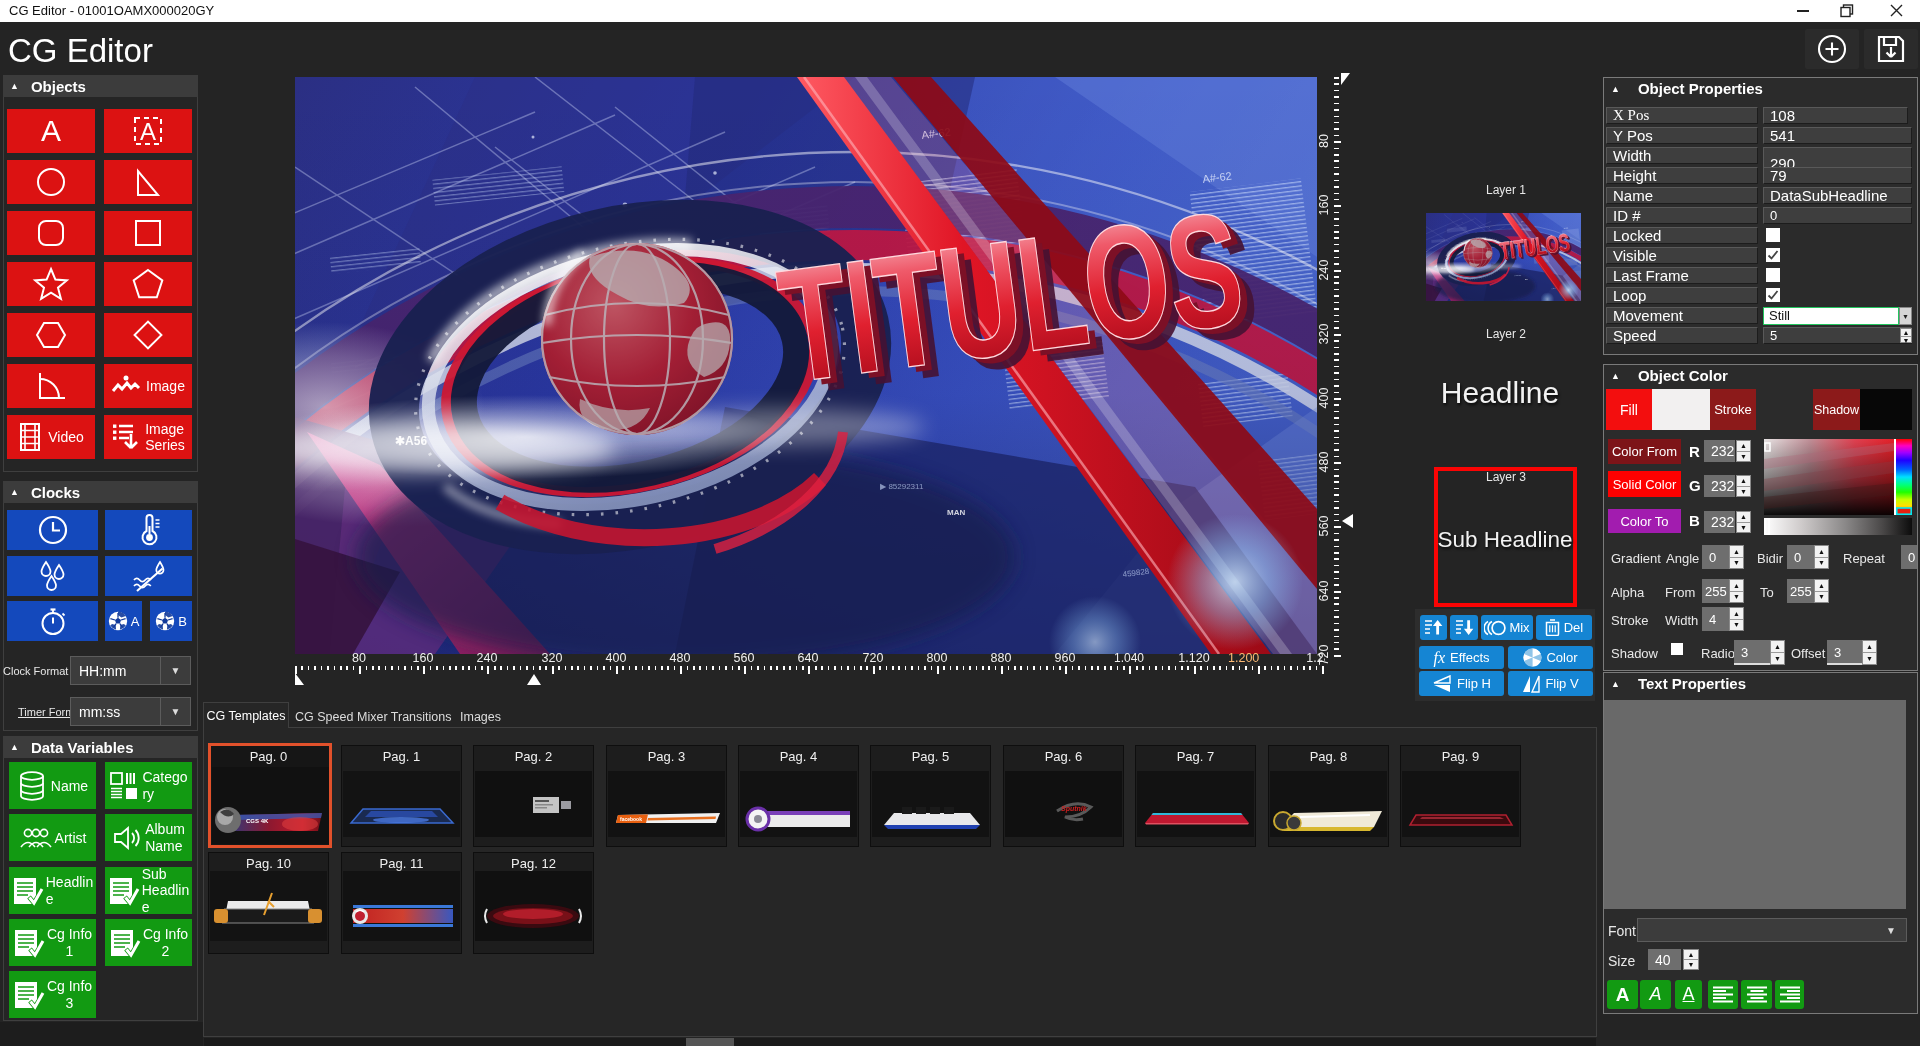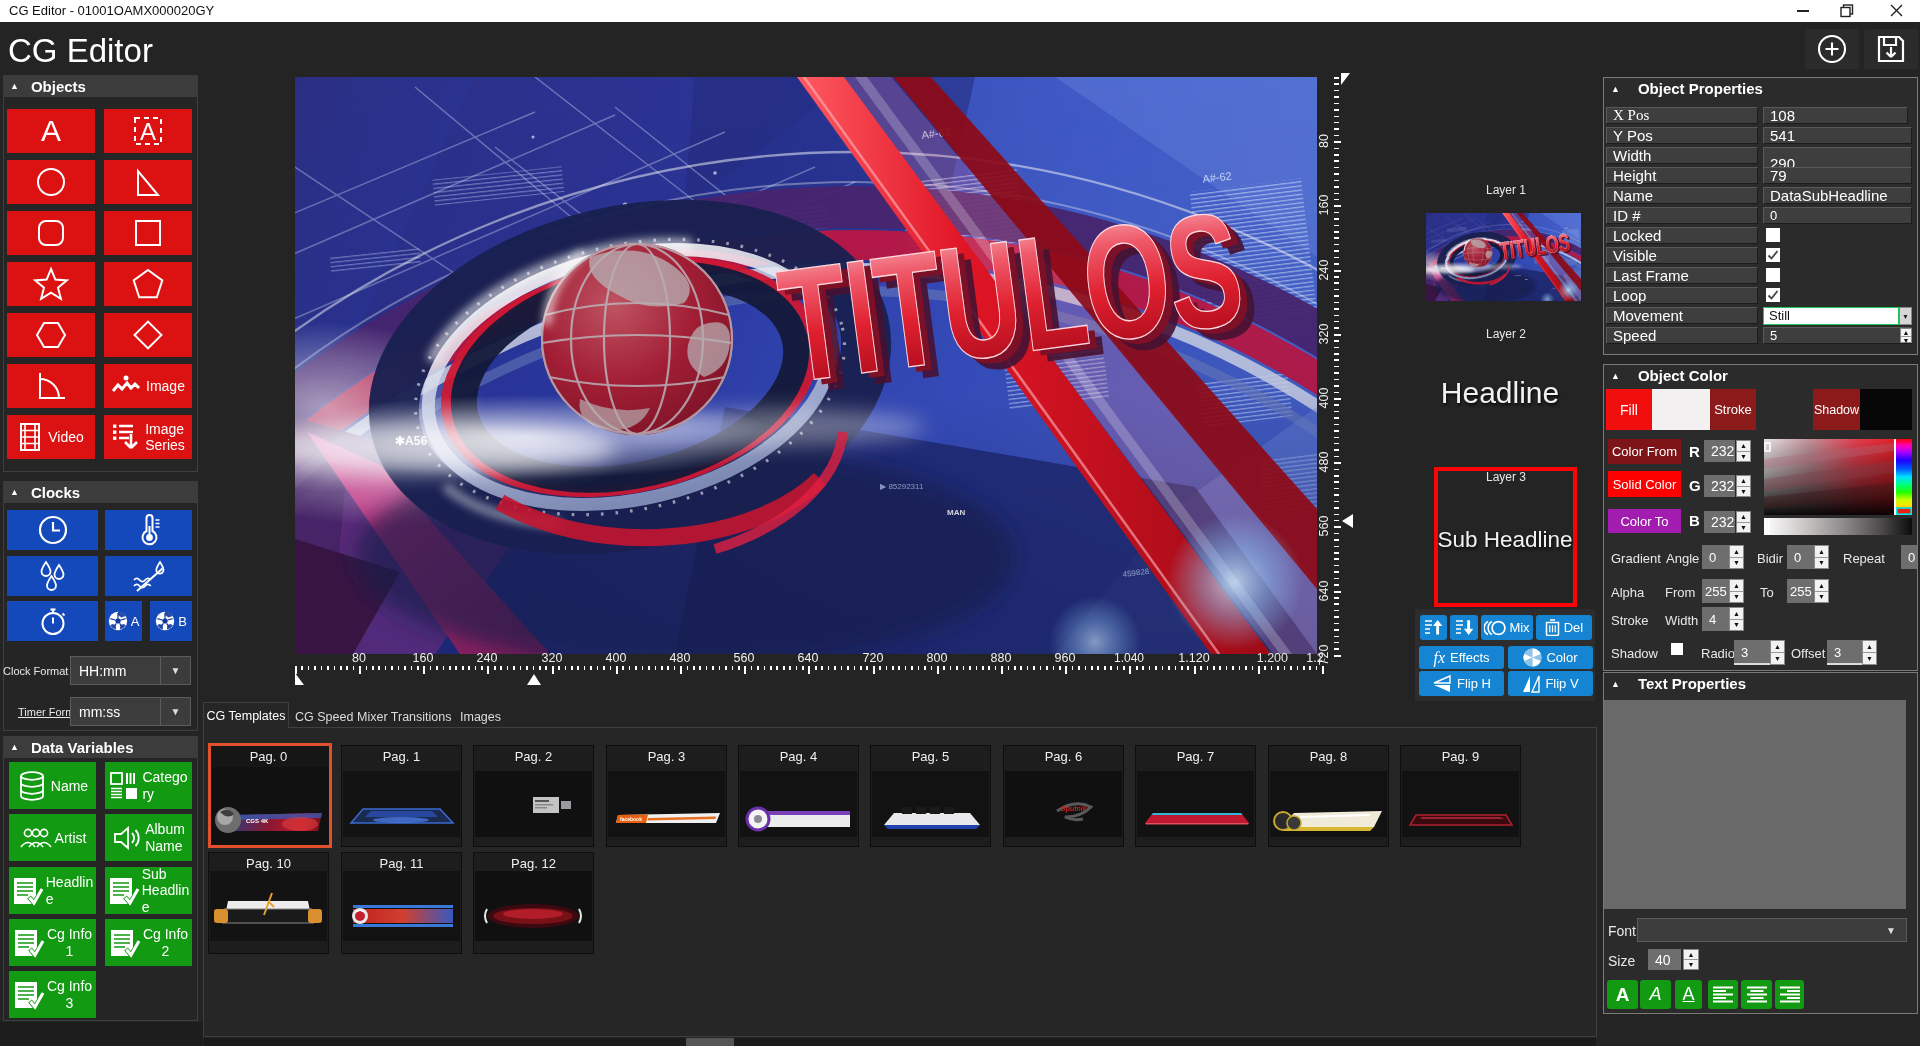--- a/index.html
+++ b/index.html
@@ -481,21 +481,21 @@
     <div class="ab" style="left:291px;top:0px;width:60px;text-align:center;color:#f0f0f0;font-size:12.5px;">400</div>
     <div class="ab" style="left:355px;top:0px;width:60px;text-align:center;color:#f0f0f0;font-size:12.5px;">480</div>
     <div class="ab" style="left:419px;top:0px;width:60px;text-align:center;color:#f0f0f0;font-size:12.5px;">560</div>
     <div class="ab" style="left:483px;top:0px;width:60px;text-align:center;color:#f0f0f0;font-size:12.5px;">640</div>
     <div class="ab" style="left:548px;top:0px;width:60px;text-align:center;color:#f0f0f0;font-size:12.5px;">720</div>
     <div class="ab" style="left:612px;top:0px;width:60px;text-align:center;color:#f0f0f0;font-size:12.5px;">800</div>
     <div class="ab" style="left:676px;top:0px;width:60px;text-align:center;color:#f0f0f0;font-size:12.5px;">880</div>
     <div class="ab" style="left:740px;top:0px;width:60px;text-align:center;color:#f0f0f0;font-size:12.5px;">960</div>
     <div class="ab" style="left:804px;top:0px;width:60px;text-align:center;color:#f0f0f0;font-size:12px;">1.040</div>
     <div class="ab" style="left:869px;top:0px;width:60px;text-align:center;color:#f0f0f0;font-size:12.5px;">1.120</div>
-    <div class="ab" style="left:933px;top:0px;width:60px;text-align:right;color:#e5e5e5;font-size:12.5px;">1.200</div>
+    <div class="ab" style="left:933px;top:0px;width:60px;text-align:left;color:#fdba74;font-size:12.5px;">1.200</div>
     <div class="ab" style="left:997px;top:0px;width:60px;text-align:center;color:#f0f0f0;font-size:12.5px;">1.280</div>
   </div>
 <div class="ab" style="left:295px;top:673px;width:0;height:0;border-bottom:12px solid #fff;border-right:9px solid transparent;"></div>
 <div class="ab" style="left:527px;top:674px;width:0;height:0;border-bottom:11px solid #fff;border-left:7px solid transparent;border-right:7px solid transparent;"></div>
 <div class="ab" style="left:1334px;top:77px;width:5px;height:578px;background:repeating-linear-gradient(180deg,#fff 0px,#fff 1.5px,transparent 1.5px,transparent 6.42px);"></div>
 <div class="ab" style="left:1334px;top:141px;width:7px;height:2px;background:#fff;"></div>
 <div class="ab" style="left:1334px;top:205px;width:7px;height:2px;background:#fff;"></div>
 <div class="ab" style="left:1334px;top:270px;width:7px;height:2px;background:#fff;"></div>
 <div class="ab" style="left:1334px;top:334px;width:7px;height:2px;background:#fff;"></div>
 <div class="ab" style="left:1334px;top:398px;width:7px;height:2px;background:#fff;"></div>

